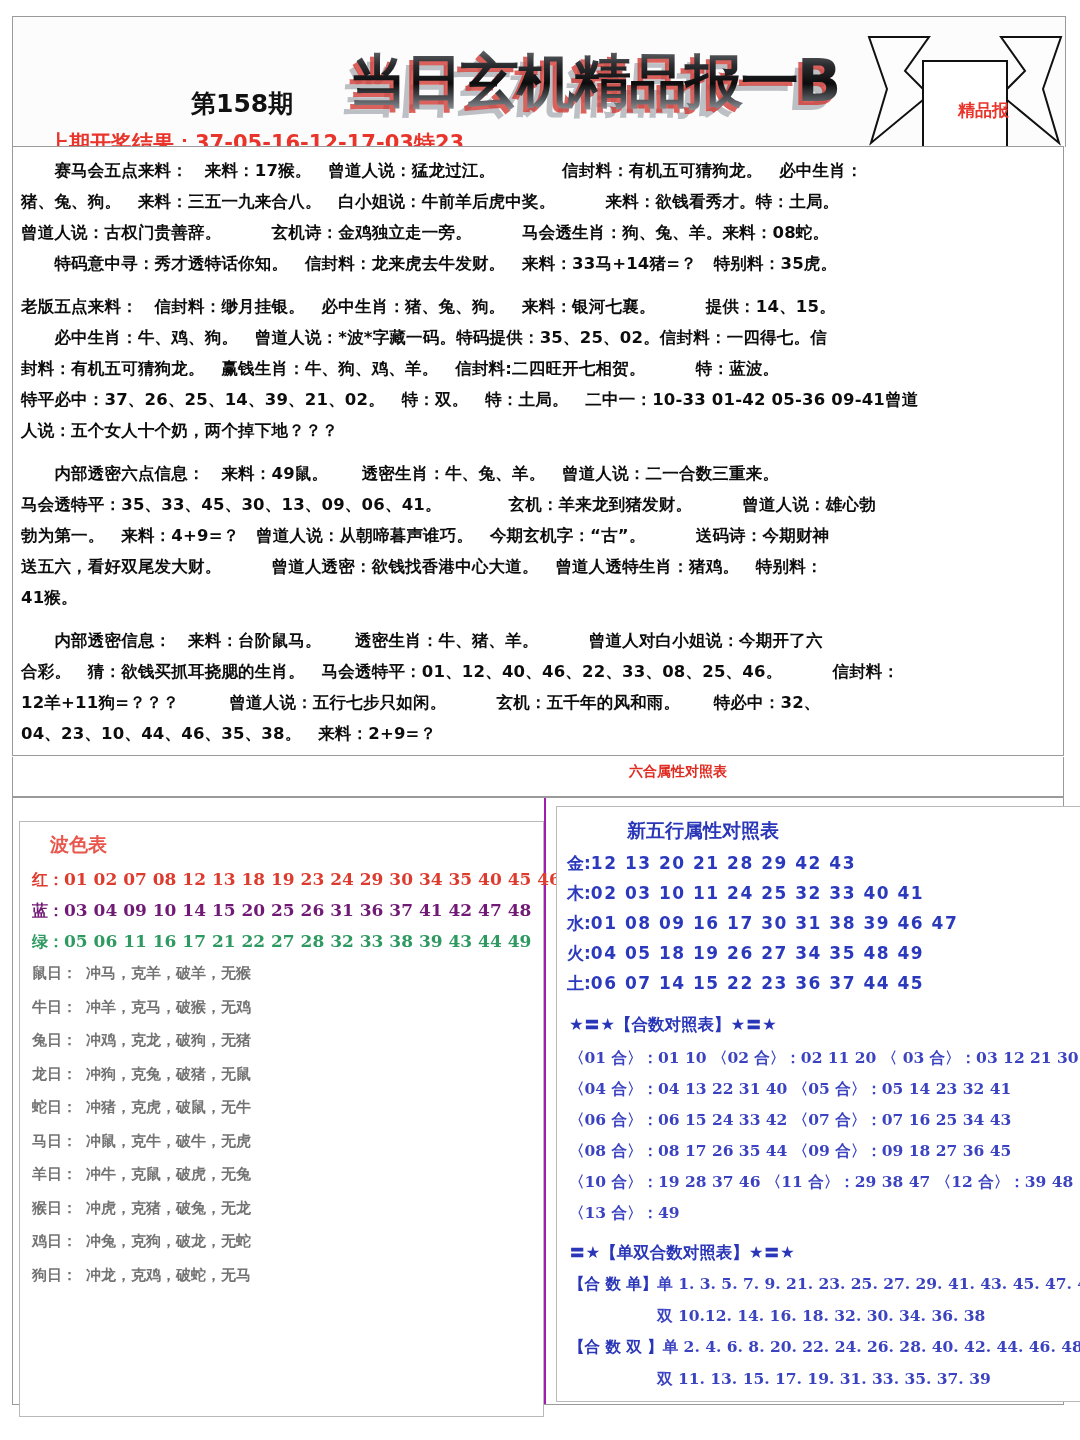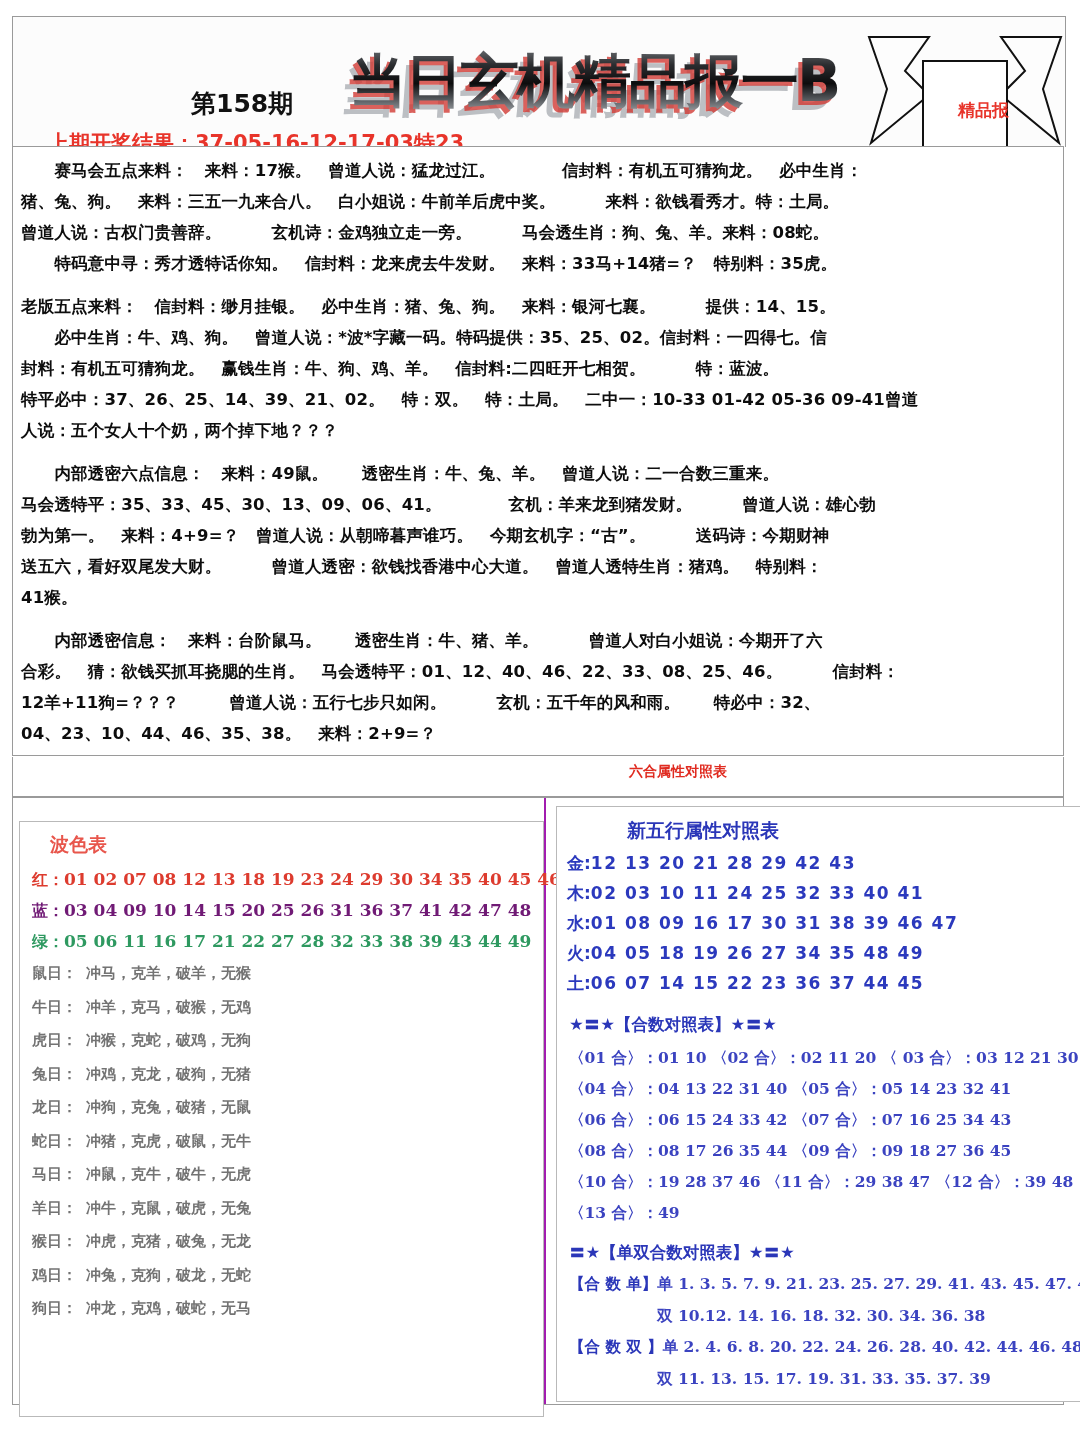--- a/index.html
+++ b/index.html
@@ -320,21 +320,20 @@
         <div class="inner-box">
           <div class="bose-title">波色表</div>
           <div id="bose-rows">
               <div class="bose-row" style="color: rgb(221, 59, 46);"><span class="lbl">红：</span><span>01 02 07 08 12 13 18 19 23 24 29 30 34 35 40 45 46</span></div>
               <div class="bose-row" style="color: #701a75;"><span class="lbl">蓝：</span><span>03 04 09 10 14 15 20 25 26 31 36 37 41 42 47 48</span></div>
               <div class="bose-row" style="color: rgb(46, 153, 96);"><span class="lbl">绿：</span><span>05 06 11 16 17 21 22 27 28 32 33 38 39 43 44 49</span></div>
             </div>
           <div id="zodiac-rows">
               <div class="zodiac-line"><span class="zd-key">鼠日：</span><span>冲马，克羊，破羊，无猴</span></div>
               <div class="zodiac-line"><span class="zd-key">牛日：</span><span>冲羊，克马，破猴，无鸡</span></div>
-              <div class="zodiac-line"><span class="zd-key">虎日：</span><span>冲猴，克蛇，破鸡，无狗</span></div>
               <div class="zodiac-line"><span class="zd-key">兔日：</span><span>冲鸡，克龙，破狗，无猪</span></div>
               <div class="zodiac-line"><span class="zd-key">龙日：</span><span>冲狗，克兔，破猪，无鼠</span></div>
               <div class="zodiac-line"><span class="zd-key">蛇日：</span><span>冲猪，克虎，破鼠，无牛</span></div>
               <div class="zodiac-line"><span class="zd-key">马日：</span><span>冲鼠，克牛，破牛，无虎</span></div>
               <div class="zodiac-line"><span class="zd-key">羊日：</span><span>冲牛，克鼠，破虎，无兔</span></div>
               <div class="zodiac-line"><span class="zd-key">猴日：</span><span>冲虎，克猪，破兔，无龙</span></div>
               <div class="zodiac-line"><span class="zd-key">鸡日：</span><span>冲兔，克狗，破龙，无蛇</span></div>
               <div class="zodiac-line"><span class="zd-key">狗日：</span><span>冲龙，克鸡，破蛇，无马</span></div>
             </div>
         </div>

